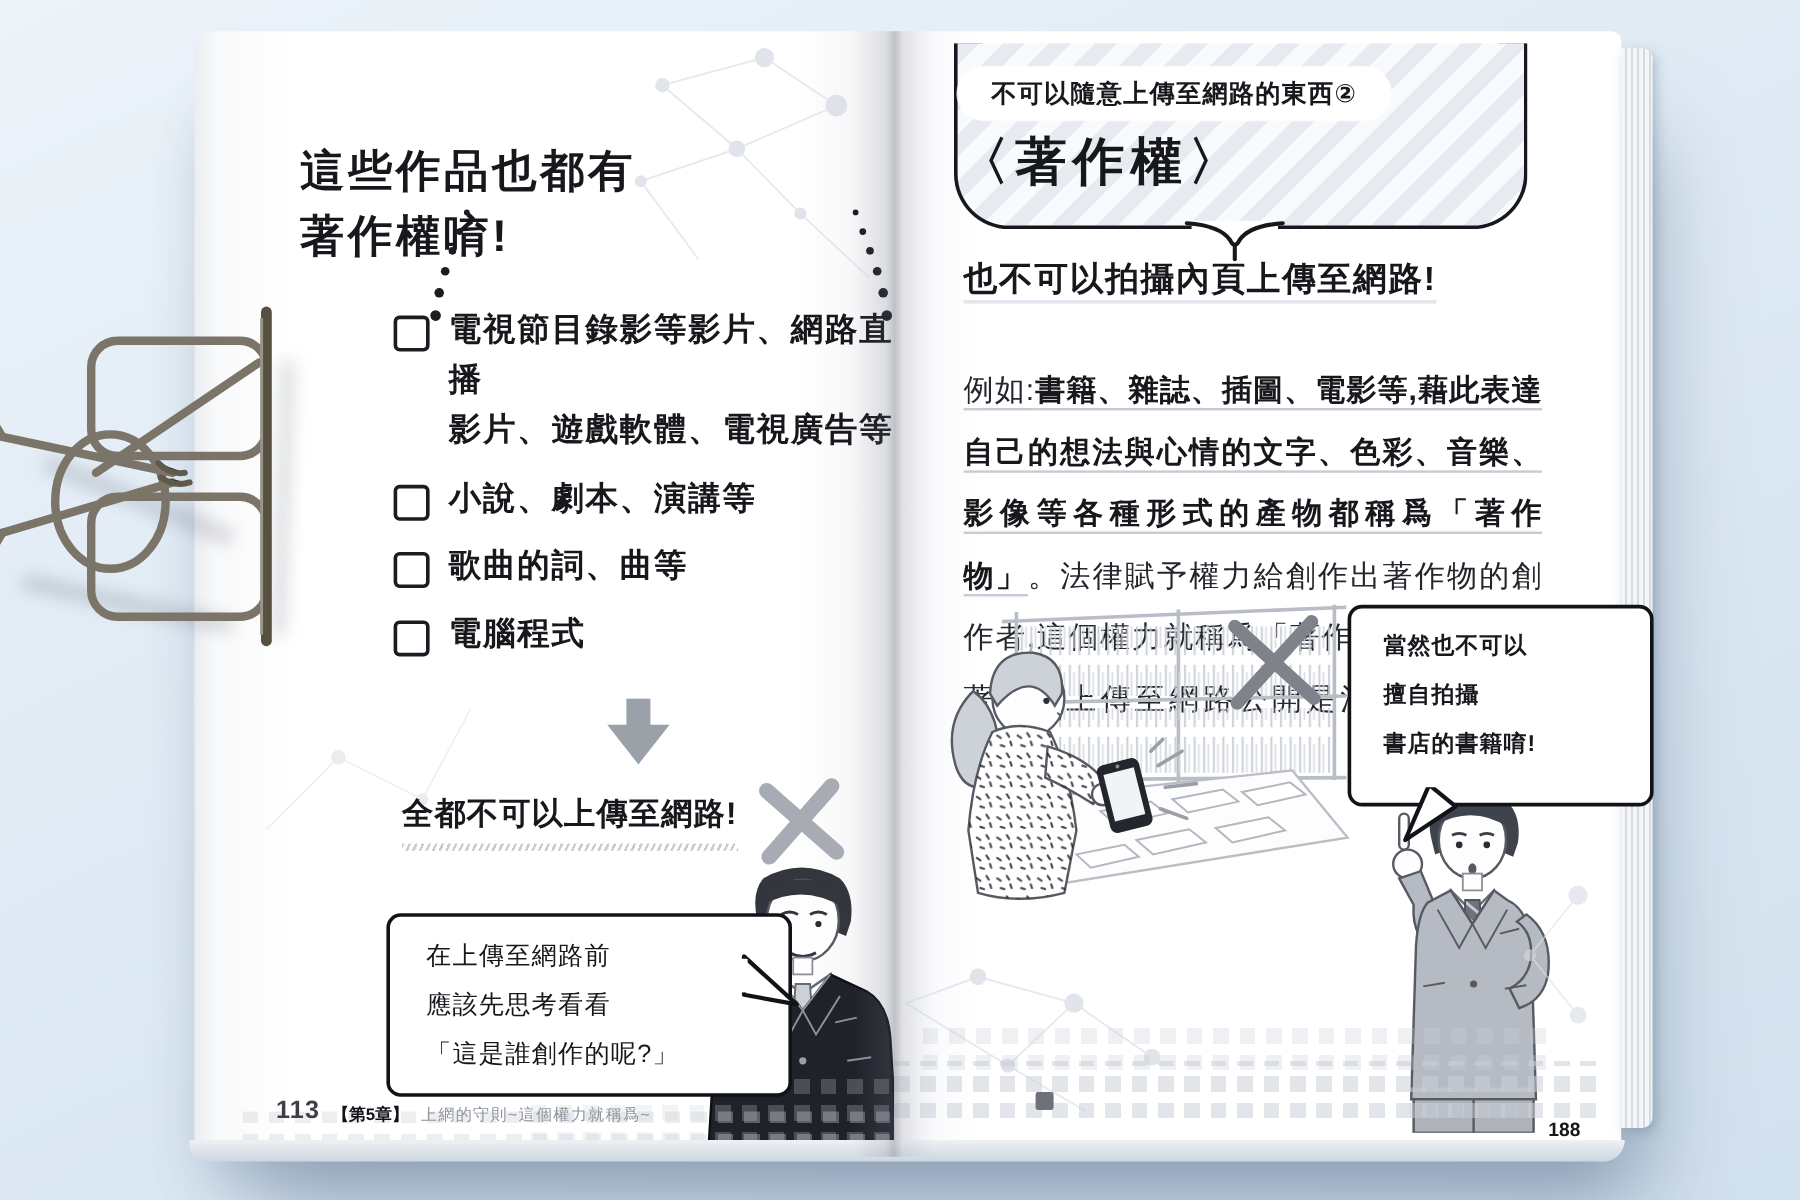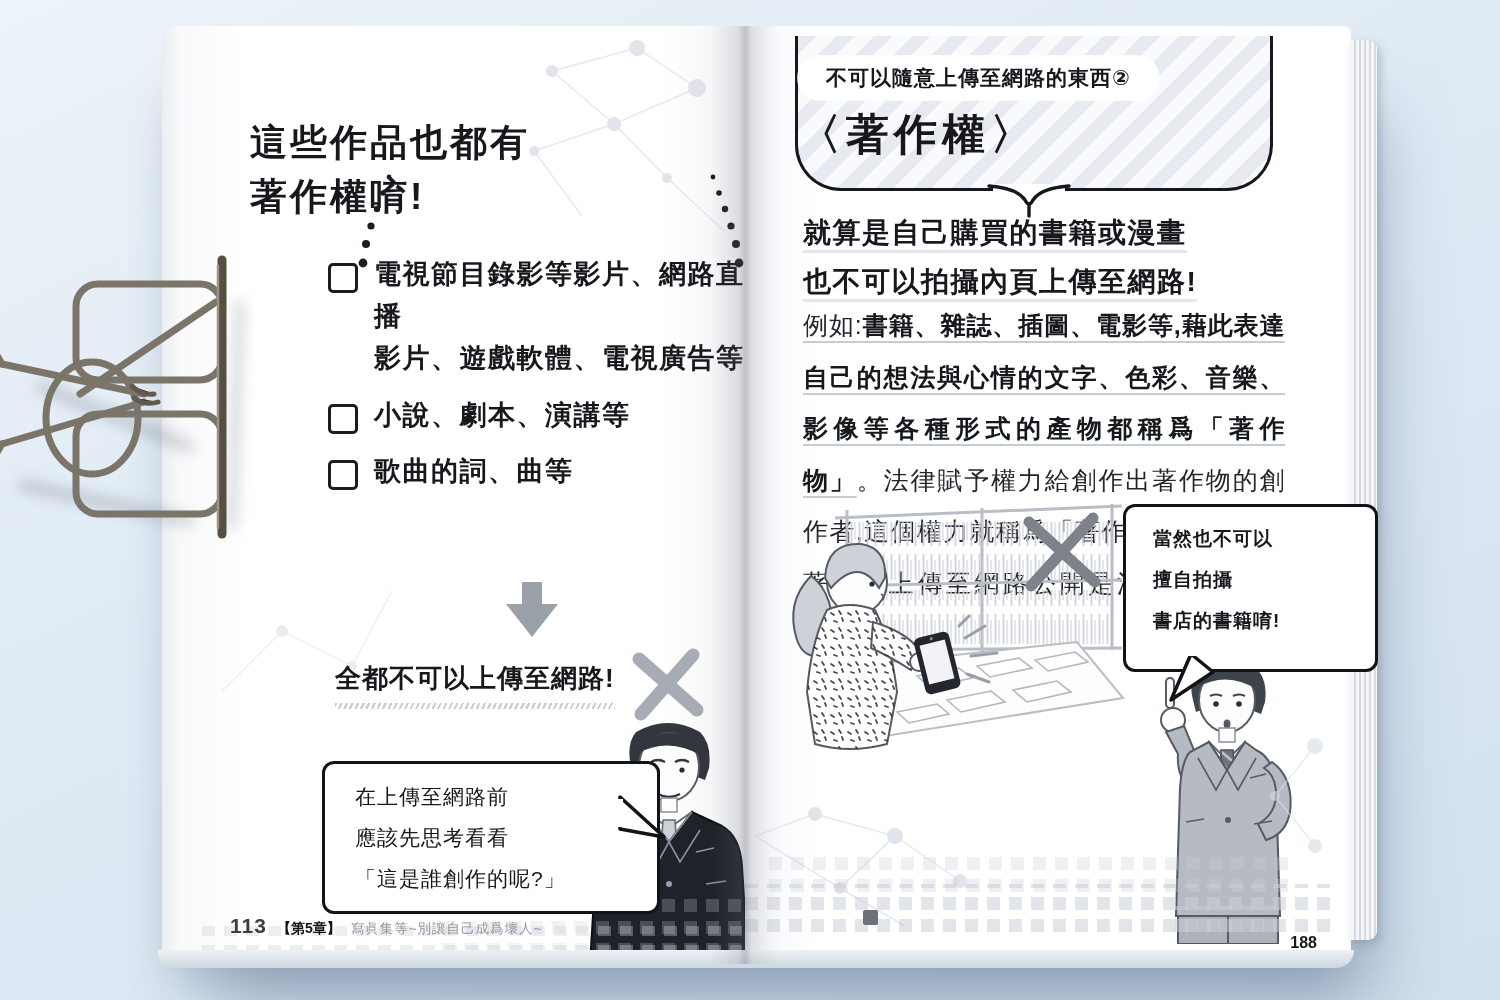--- a/index.html
+++ b/index.html
@@ -144,20 +144,26 @@
         <div class="chk-lines">
             <div>小說、劇本、演講等</div>
           </div>
       </div>
       <div class="chk-row">
         <div class="chk-box"></div>
         <div class="chk-lines">
             <div>歌曲的詞、曲等</div>
           </div>
       </div>
+      <div class="chk-row">
+        <div class="chk-box"></div>
+        <div class="chk-lines">
+            <div>電腦程式</div>
+          </div>
+      </div>
     </div>
 
     <svg class="down-arrow" width="56" height="56" viewBox="0 0 56 56">
       <rect x="18" y="0" width="20" height="24" fill="#9aa1a9"></rect>
       <polygon points="2,22 54,22 28,55" fill="#9aa1a9"></polygon>
     </svg>
     <div class="conclusion-row">
       <div class="conclusion-text">全都不可以上傳至網路!</div>
       <svg width="76" height="78" viewBox="0 0 76 78">
         <g stroke="#a7acb4" stroke-width="13" stroke-linecap="round">
@@ -198,40 +204,39 @@
         <path d="M118,140 l18,-4"></path>
           <path d="M34,170 l20,-3"></path>
           <path d="M128,172 l20,-3"></path>
       </g>
       <circle cx="91" cy="172" r="3" fill="#9aa0ab"></circle>
     </svg>
 
     <div class="lp-footer">
       <span class="num">113</span>
       <span class="chap">【第5章】</span>
-      <span class="chap-title">寫眞集等~別讓自己成爲壞人~</span>
+      <span class="chap-title">上網的守則~這個權力就稱爲~</span>
     </div>
     <div class="sq-strip" style="left:40px;top:900px;width:540px;height:32px;opacity:.35"></div>
     <div class="sq-strip" style="left:280px;top:868px;width:300px;height:62px;opacity:.25"></div>
   </div>
 
   <div class="page right">
 
     <div class="header-box">
       <div class="header-pill">不可以隨意上傳至網路的東西②</div>
       <div class="header-title">〈著作權〉</div>
     </div>
     <svg class="header-brace" width="96" height="46" viewBox="0 0 96 46">
       <rect x="12" y="12" width="72" height="8" fill="#ffffff"></rect>
       <path d="M8,14 Q36,16 44,28 Q46,32 48,32 Q50,32 52,28 Q60,16 88,14" fill="none" stroke="#16181d" stroke-width="3.4" stroke-linecap="round"></path>
       <line x1="48" y1="32" x2="48" y2="44" stroke="#16181d" stroke-width="3.4" stroke-linecap="round"></line>
     </svg>
 
     <div class="rp-subtitle">
-      <div><span>就算是自己購買的書籍或漫畫</span></div>
       <div><span>也不可以拍攝內頁上傳至網路!</span></div>
     </div>
 
     <div class="rp-body"><span class="em-wrap"><span>例如:</span><span class="em">書籍、雜誌、插圖、電影等,藉此表達自己的想法與心情的文字、色彩、音樂、影像等各種形式的產物都稱爲「著作物」</span></span><span>。法律賦予權力給創作出著作物的創作者,這個權力就稱爲「著作權」。擅自將著作物上傳至網路公開是法律禁止的行爲。</span></div>
 
     <svg class="illu" style="left:32px;top:464px" width="348" height="276" viewBox="0 0 348 276">
       <defs>
         <pattern id="spines" width="8" height="60" patternUnits="userSpaceOnUse">
           <line x1="2.5" y1="4" x2="2.5" y2="56" stroke="#c7ccd4" stroke-width="1.8"></line>
           <line x1="6" y1="10" x2="6" y2="50" stroke="#d3d7de" stroke-width="1.4"></line>

